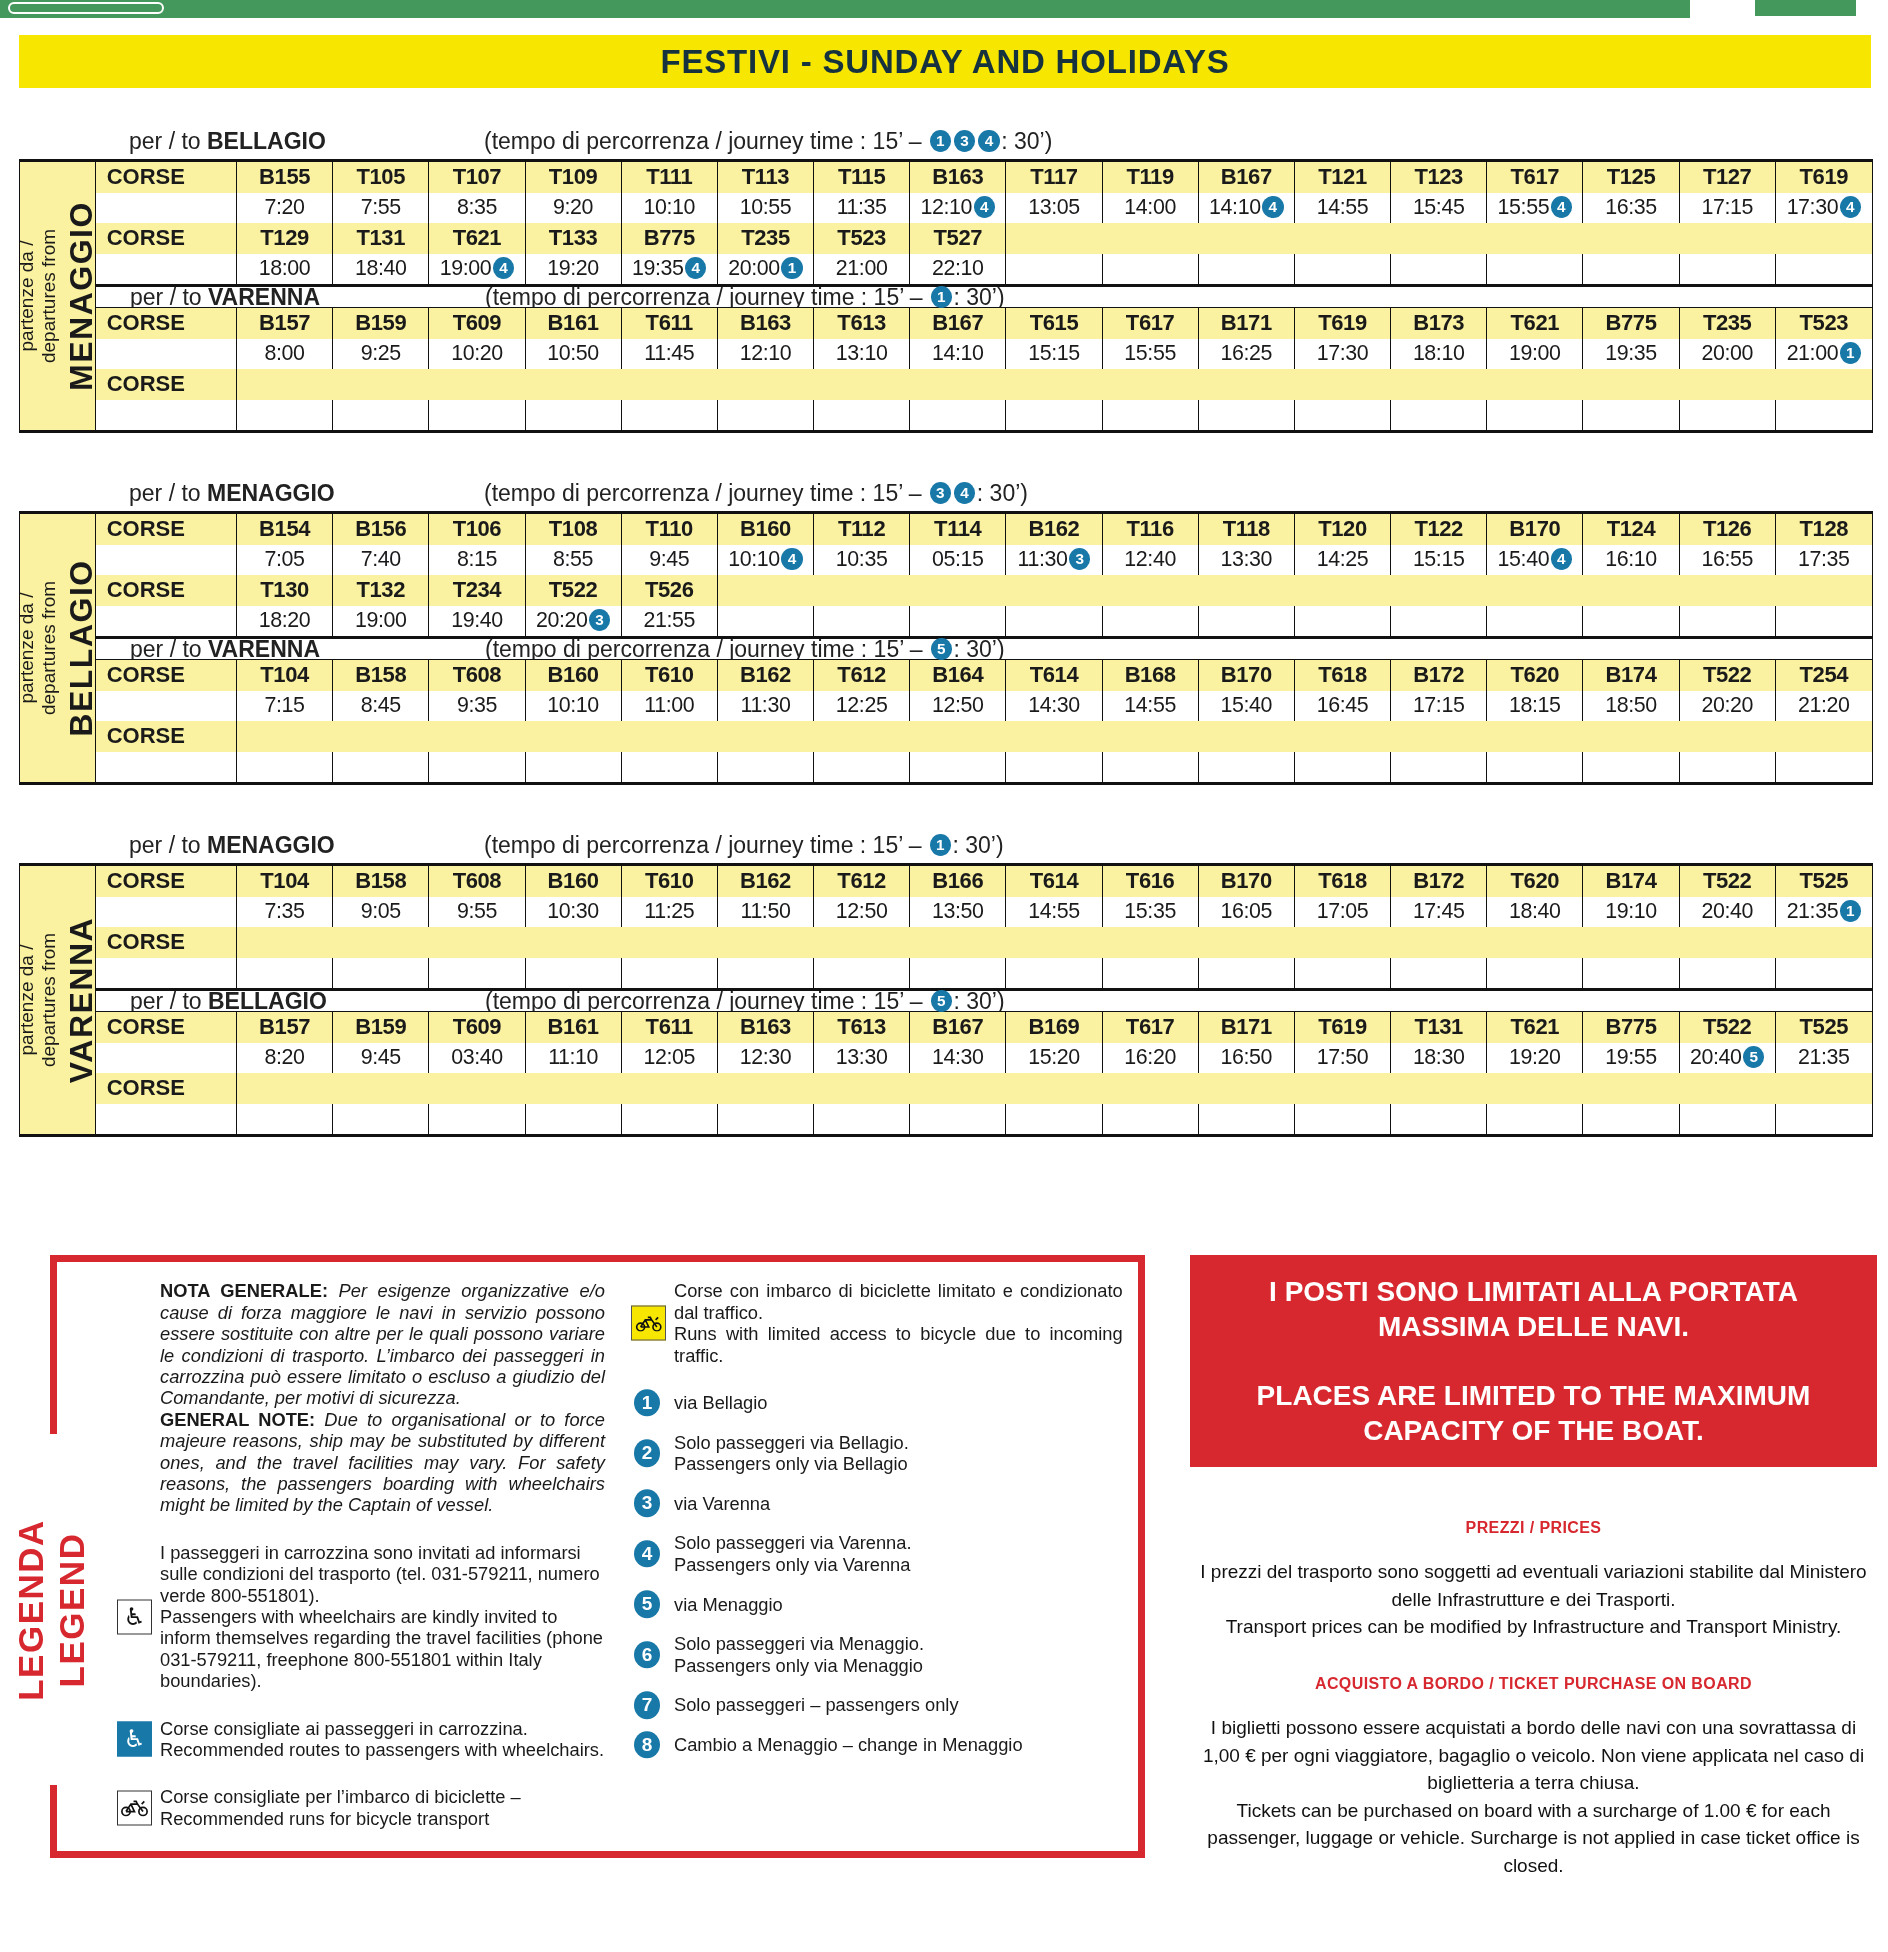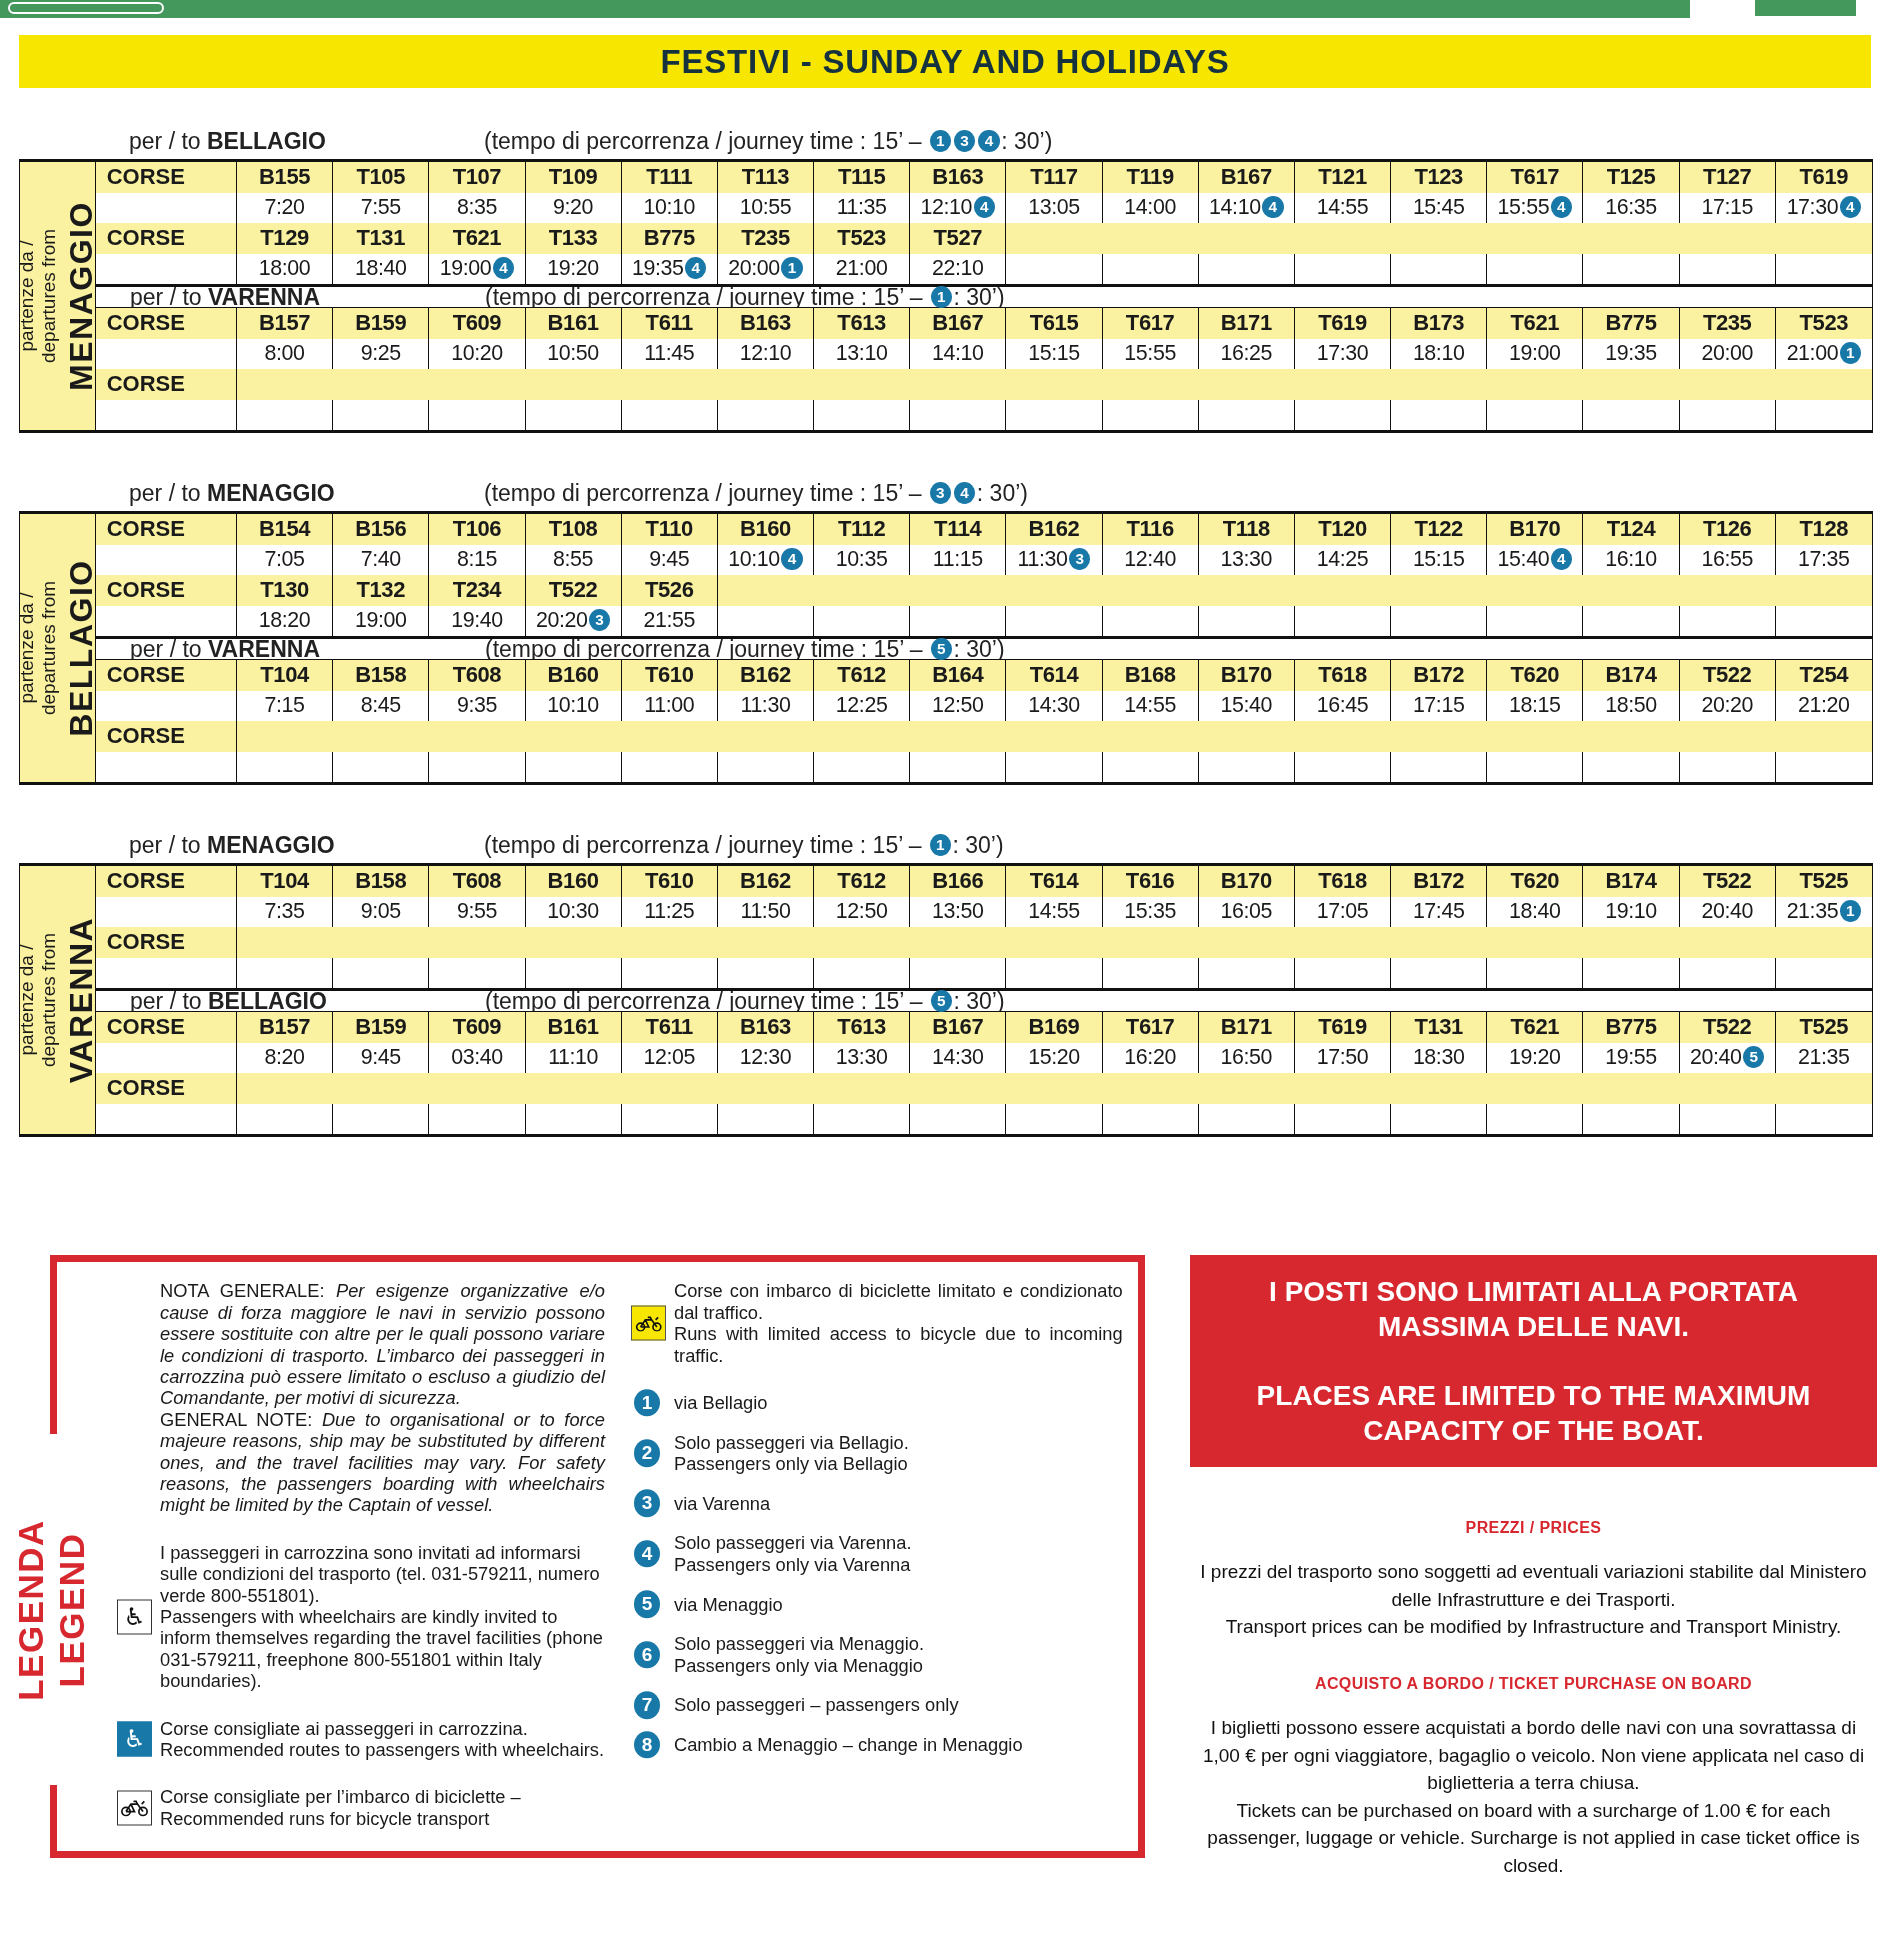--- a/index.html
+++ b/index.html
@@ -64,21 +64,21 @@
   .lg-item.justify { text-align:justify; }
   .lg-item .iconbox { position:absolute; left:0; top:50%; transform:translateY(-50%); }
   .iconbox { width:35px; height:35px; display:flex; align-items:center; justify-content:center; flex:none; }
   .iconbox.outline { background:#fff; border:1.5px solid #333; }
   .iconbox.bluefill { background:#1878A8; border:1.5px solid #1878A8; }
   .iconbox.redline { background:#fff; border:1.5px solid #D7282F; position:relative; overflow:hidden; }
   .iconbox.yellowfill { background:#F7E700; border:1.5px solid #555; }
   .wc-glyph { font-family:"DejaVu Sans", sans-serif; font-size:24.4px; line-height:1; color:#111; }
   .iconbox.bluefill .wc-glyph { color:#fff; }
   .slash { position:absolute; left:-4.6px; top:15.3px; width:53px; height:3.1px; background:#D7282F; transform:rotate(-38deg); }
-  .lg-note-label { font-style:normal; }
+  .lg-note-label { font-style:normal;font-weight:bold; }
   .lg-note-body { font-style:italic; }
   .num .numbadge { position:absolute; left:3.1px; top:50%; transform:translateY(-50%); width:26px; height:27.5px;
                    border-radius:50%; background:#1878A8; color:#fff; font-weight:bold; font-size:19px;
                    display:flex; align-items:center; justify-content:center; }
   .mb-big { margin-bottom:26px; }
 
   
   .notices { position:absolute; left:1190px; top:1255px; width:687px; }
   .cap-box { height:212px; background:#D7282F; color:#fff; font-weight:bold; font-size:28px; line-height:35px;
              text-align:center; display:flex; flex-direction:column; justify-content:center; gap:34px; padding:0 49px; }
@@ -322,21 +322,21 @@
               </div>
               <div class="trow times">
                 <div class="cell corse"></div>
                 <div class="cell">7:05</div>
                 <div class="cell">7:40</div>
                 <div class="cell">8:15</div>
                 <div class="cell">8:55</div>
                 <div class="cell">9:45</div>
                 <div class="cell">10:10<span class="badge">4</span></div>
                 <div class="cell">10:35</div>
-                <div class="cell">11:15</div>
+                <div class="cell">05:15</div>
                 <div class="cell">11:30<span class="badge">3</span></div>
                 <div class="cell">12:40</div>
                 <div class="cell">13:30</div>
                 <div class="cell">14:25</div>
                 <div class="cell">15:15</div>
                 <div class="cell">15:40<span class="badge">4</span></div>
                 <div class="cell">16:10</div>
                 <div class="cell">16:55</div>
                 <div class="cell">17:35</div>
               </div>

